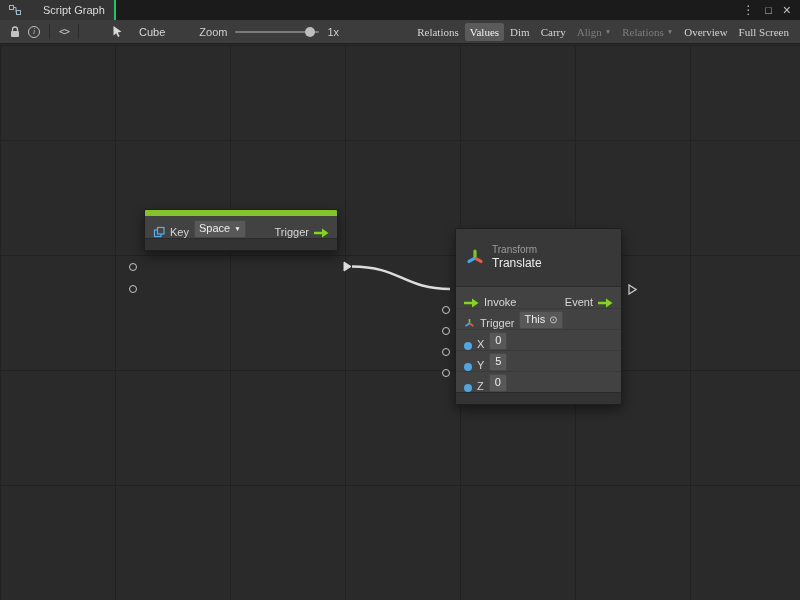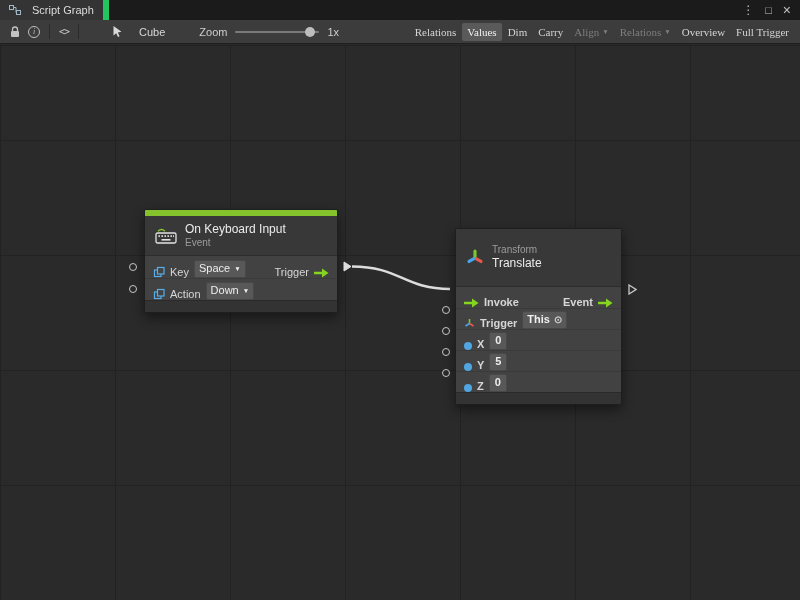--- a/index.html
+++ b/index.html
@@ -2,22 +2,22 @@
 <html><head>
 <meta charset="utf-8">
 <style>
   * { box-sizing: border-box; margin: 0; padding: 0; }
   html,body { width:800px; height:600px; overflow:hidden; }
   body { font-family:"Liberation Sans", sans-serif; background:#2a2a2a; position:relative; }
 
   
   .titlebar { position:absolute; top:0; left:0; width:800px; height:20px;
               background:#1b1b1b; display:flex; align-items:stretch; }
-  .tab { display:flex; align-items:center; gap:11px; padding:0 9px; background:#343434;
-         border-right:6px solid #22c55e; color:#dcdcdc; font-size:11px; }
+  .tab { display:flex; align-items:center; gap:22px; padding:0 9px; background:#343434;
+         border-right:2px solid #22c55e; color:#dcdcdc; font-size:11px; }
   .win-controls { margin-left:auto; display:flex; align-items:center; gap:11px;
                   padding:0 9px; color:#c2c2c2; }
   .win-controls span { cursor:default; line-height:1; }
   .wc-menu { font-size:12px; } .wc-max { font-size:11px; } .wc-close { font-size:14px; }
 
   
   .toolbar { position:absolute; top:20px; left:0; width:800px; height:24px; background:#3c3c3c;
              border-bottom:1px solid #1f1f1f; display:flex; align-items:center;
              font-size:11px; color:#d4d4d4; padding:0 6px; }
   .tb-icon { display:flex; align-items:center; justify-content:center; padding:0 4px; }
@@ -54,21 +54,21 @@
   .node { position:absolute; border:1px solid #1e1e1e; border-radius:2px; background:#424242;
           box-shadow:0 5px 12px rgba(0,0,0,.45); overflow:hidden; }
   .accent { height:6px; background:#84c32b; }
   .node-header { background:#383838; display:flex; align-items:center; gap:8px;
                  padding:0 10px; border-bottom:1px solid #2d2d2d; }
   .h40 { height:40px; } .h50 { height:58px; }
   .node-title { font-size:12px; color:#ececec; line-height:1.2; }
   .node-sub, .node-cat { font-size:10px; color:#9b9b9b; line-height:1.2; }
   .node-row { display:flex; align-items:flex-end; gap:5px; padding:0 8px;
               font-size:11px; color:#d6d6d6; background:#424242; }
-  .r22 .node-row { height:22px; } .r21 .node-row { height:21px;font-weight:bold; }
+  .r22 .node-row { height:22px; } .r21 .node-row { height:21px; }
   .node-row + .node-row { border-top:1px solid #3a3a3a; }
   .node-footer { height:12px; background:#333333; border-top:1px solid #2a2a2a; }
   .spacer { flex:1; }
 
   .dropdown, .chip { display:inline-flex; align-items:center; gap:4px; background:#585858;
               border:1px solid #484848; border-radius:2px; padding:1px 4px 2px;
               color:#eeeeee; font-size:11px; line-height:1.15; }
   .valuebox { background:#585858; border:1px solid #484848; border-radius:2px;
               padding:1px 5px 2px; color:#eeeeee; font-size:11px; line-height:1.15;
               min-width:14px; text-align:center; }
@@ -130,78 +130,48 @@
     <span class="tb-btn">Carry</span>
     <span class="tb-btn disabled">
       <span>Align</span>
       <span class="dd-arrow-sm">▼</span>
     </span>
     <span class="tb-btn disabled">
       <span>Relations</span>
       <span class="dd-arrow-sm">▼</span>
     </span>
     <span class="tb-btn">Overview</span>
-    <span class="tb-btn">Full Trigger</span>
+    <span class="tb-btn">Full Screen</span>
   </div>
 </div>
 
 <div class="canvas"></div>
 
 <svg class="wires">
   <path d="M 352 266.5 C 400 266.5, 404 289, 450 289" fill="none" stroke="#dcdcdc" stroke-width="2.5"></path>
 </svg>
 
 <div class="node r22" style="left:144px; top:209px; width:194px;">
   <div class="accent"></div>
-  <div class="node-header h40">
-    <svg width="22" height="17" viewBox="0 0 22 17">
-      <path d="M3 4.2 Q 6.5 0.8 10 4.2" stroke="#84c32b" fill="none" stroke-width="1.5"></path>
-      <rect x="1" y="6" width="20" height="10" rx="1.5" fill="none" stroke="#e2e2e2" stroke-width="1.3"></rect>
-      <g fill="#e2e2e2">
-        <rect x="3.4" y="8.3" width="1.6" height="1.6"></rect>
-          <rect x="6.4" y="8.3" width="1.6" height="1.6"></rect>
-        <rect x="9.4" y="8.3" width="1.6" height="1.6"></rect>
-          <rect x="12.4" y="8.3" width="1.6" height="1.6"></rect>
-        <rect x="15.4" y="8.3" width="1.6" height="1.6"></rect>
-          <rect x="18" y="8.3" width="1" height="1.6"></rect>
-        <rect x="6.5" y="12" width="9" height="1.6"></rect>
-      </g>
-    </svg>
-    <div>
-      <div class="node-title">On Keyboard Input</div>
-      <div class="node-sub">Event</div>
-    </div>
-  </div>
   <div class="node-row">
     <svg width="12" height="12" viewBox="0 0 12 12">
       <rect x="1.5" y="4" width="6.5" height="6.5" fill="none" stroke="#58aee8" stroke-width="1.2"></rect>
       <rect x="4.5" y="1.5" width="6.5" height="6.5" fill="#424242" stroke="#58aee8" stroke-width="1.2"></rect>
     </svg>
     <span>Key</span>
     <span class="dropdown">
       <span>Space</span>
       <span class="dd-arrow-sm">▼</span>
     </span>
     <span class="spacer"></span>
     <span>Trigger</span>
     <svg width="15" height="10" viewBox="0 0 15 10">
       <path d="M0 5 H9" stroke="#84d420" stroke-width="2.6"></path>
       <path d="M8 0.5 L14.5 5 L8 9.5 Z" fill="#84d420"></path>
     </svg>
-  </div>
-  <div class="node-row">
-    <svg width="12" height="12" viewBox="0 0 12 12">
-      <rect x="1.5" y="4" width="6.5" height="6.5" fill="none" stroke="#58aee8" stroke-width="1.2"></rect>
-      <rect x="4.5" y="1.5" width="6.5" height="6.5" fill="#424242" stroke="#58aee8" stroke-width="1.2"></rect>
-    </svg>
-    <span>Action</span>
-    <span class="dropdown">
-      <span>Down</span>
-      <span class="dd-arrow-sm">▼</span>
-    </span>
   </div>
   <div class="node-footer"></div>
 </div>
 
 <span class="port-circle" style="left:129px; top:263px;"></span>
 <span class="port-circle" style="left:129px; top:285px;"></span>
 <svg class="port-tri" style="left:343px; top:261px;" width="9" height="11" viewBox="0 0 9 11">
   <path d="M1 1 L8 5.5 L1 10 Z" fill="#dcdcdc" stroke="#dcdcdc" stroke-width="1"></path>
 </svg>
 

